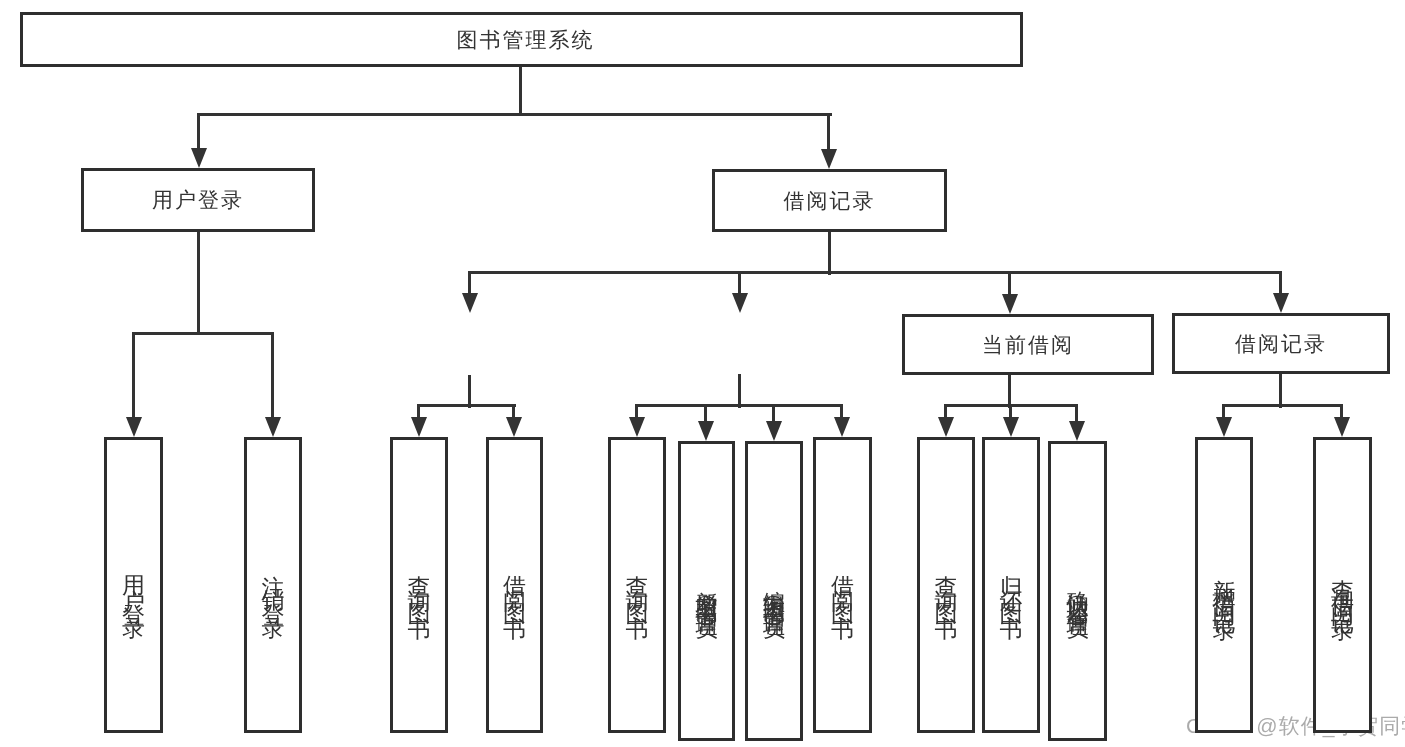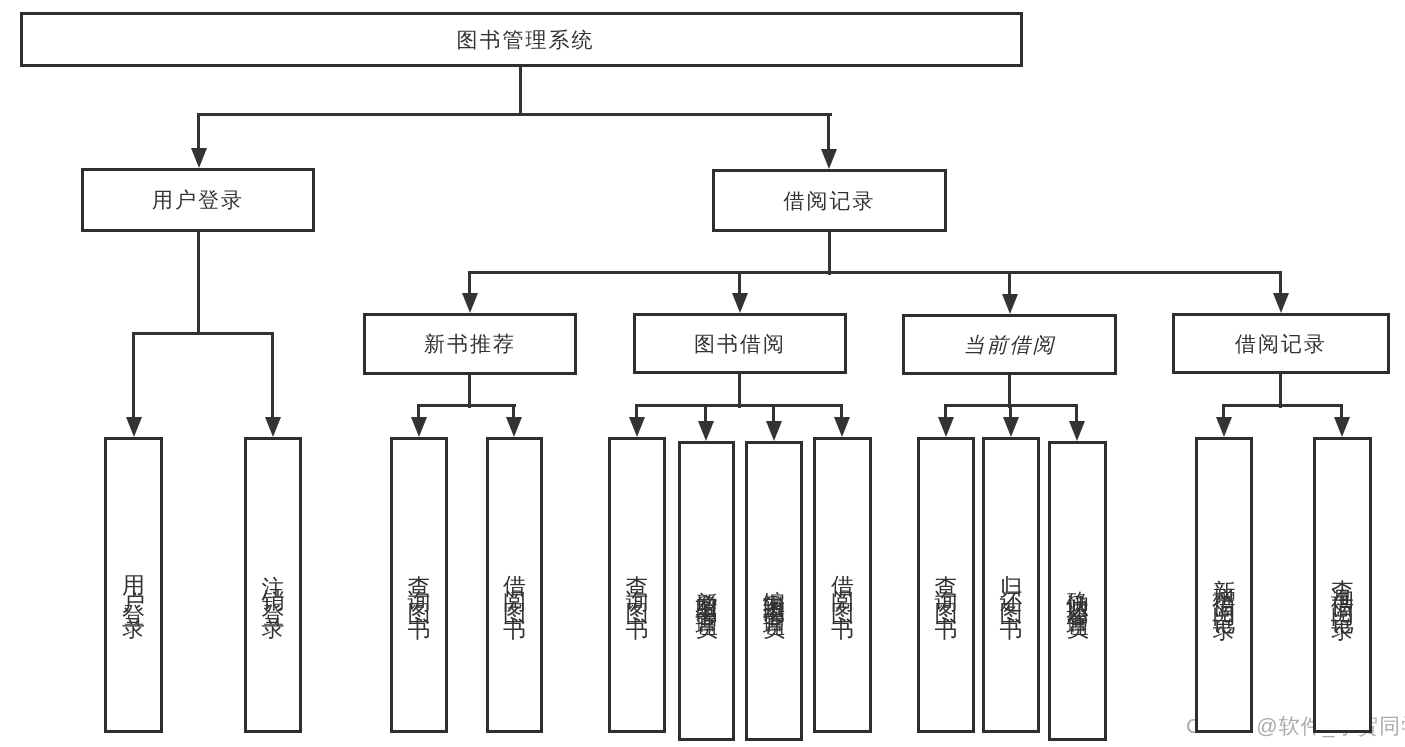--- a/index.html
+++ b/index.html
@@ -117,23 +117,21 @@
     <div class="arrow" style="left: 938px; top: 417px;"></div>
     <div class="arrow" style="left: 1003px; top: 417px;"></div>
     <div class="arrow" style="left: 1069px; top: 421px;"></div>
     <div class="arrow" style="left: 1216px; top: 417px;"></div>
     <div class="arrow" style="left: 1334px; top: 417px;"></div>
     <div class="node h" style="left: 20px; top: 12px; width: 1003px; height: 55px; padding-left: 8px;">图书管理系统</div>
     <div class="node h" style="left: 81px; top: 168px; width: 234px; height: 64px;">用户登录</div>
     <div class="node h" style="left: 712px; top: 169px; width: 235px; height: 63px;">借阅记录</div>
     <div class="node v vs-l" style="left: 104px; top: 437px; width: 59px; height: 296px;">用户登录</div>
     <div class="node v vs-l" style="left: 244px; top: 437px; width: 58px; height: 296px;">注销登录</div>
-    <div class="node h" style="left: 363px; top: 313px; width: 214px; height: 62px;">新书推荐</div>
-    <div class="node h" style="left: 633px; top: 313px; width: 214px; height: 61px;">图书借阅</div>
-    <div class="node h" style="left: 902px; top: 314px; width: 215px; height: 61px; font-style: italic;">当前借阅</div>
+    <div class="node h" style="left: 902px; top: 314px; width: 252px; height: 61px;">当前借阅</div>
     <div class="node h" style="left: 1172px; top: 313px; width: 218px; height: 61px;">借阅记录</div>
     <div class="node v vs-l" style="left: 390px; top: 437px; width: 58px; height: 296px;">查询图书</div>
     <div class="node v vs-l" style="left: 486px; top: 437px; width: 57px; height: 296px;">借阅图书</div>
     <div class="node v vs-l" style="left: 608px; top: 437px; width: 58px; height: 296px;">查询图书</div>
     <div class="node v vs-s" style="left: 678px; top: 441px; width: 57px; height: 300px;">新增图书（管理员）</div>
     <div class="node v vs-s" style="left: 745px; top: 441px; width: 58px; height: 300px;">编辑图书（管理员）</div>
     <div class="node v vs-l" style="left: 813px; top: 437px; width: 59px; height: 296px;">借阅图书</div>
     <div class="node v vs-l" style="left: 917px; top: 437px; width: 58px; height: 296px;">查询图书</div>
     <div class="node v vs-l" style="left: 982px; top: 437px; width: 58px; height: 296px;">归还图书</div>
     <div class="node v vs-s" style="left: 1048px; top: 441px; width: 59px; height: 300px;">确认归还（管理员）</div>

